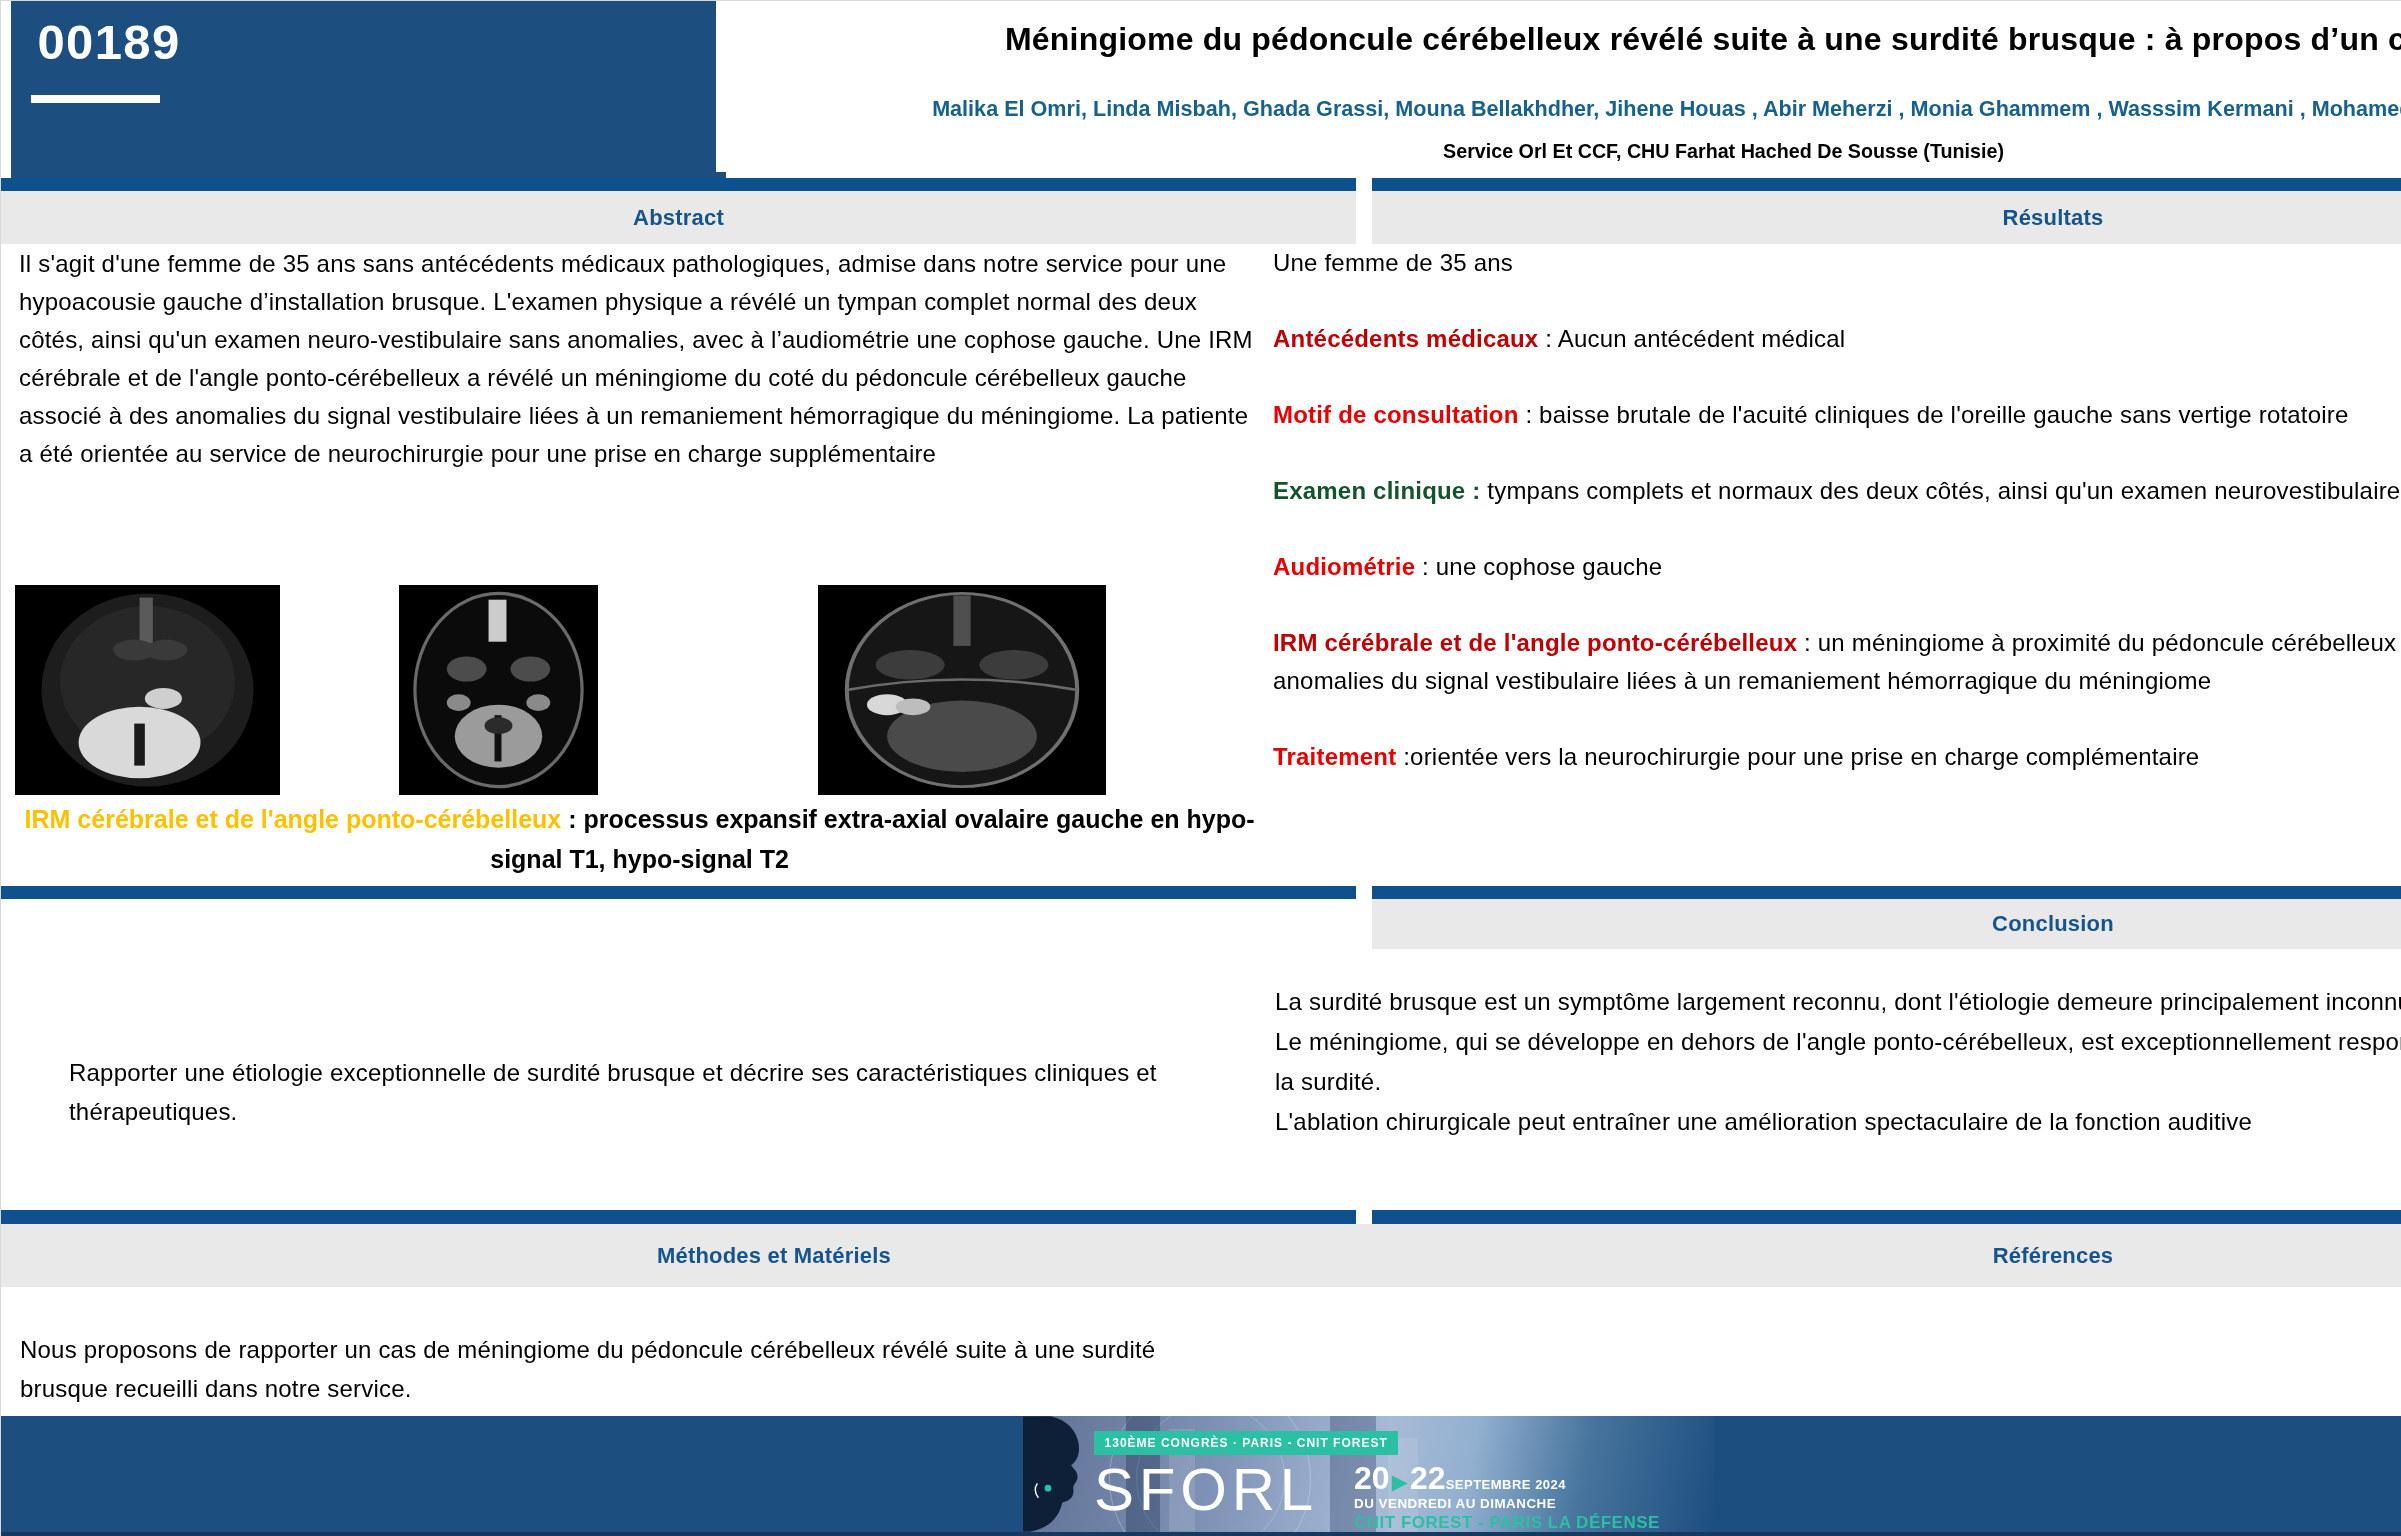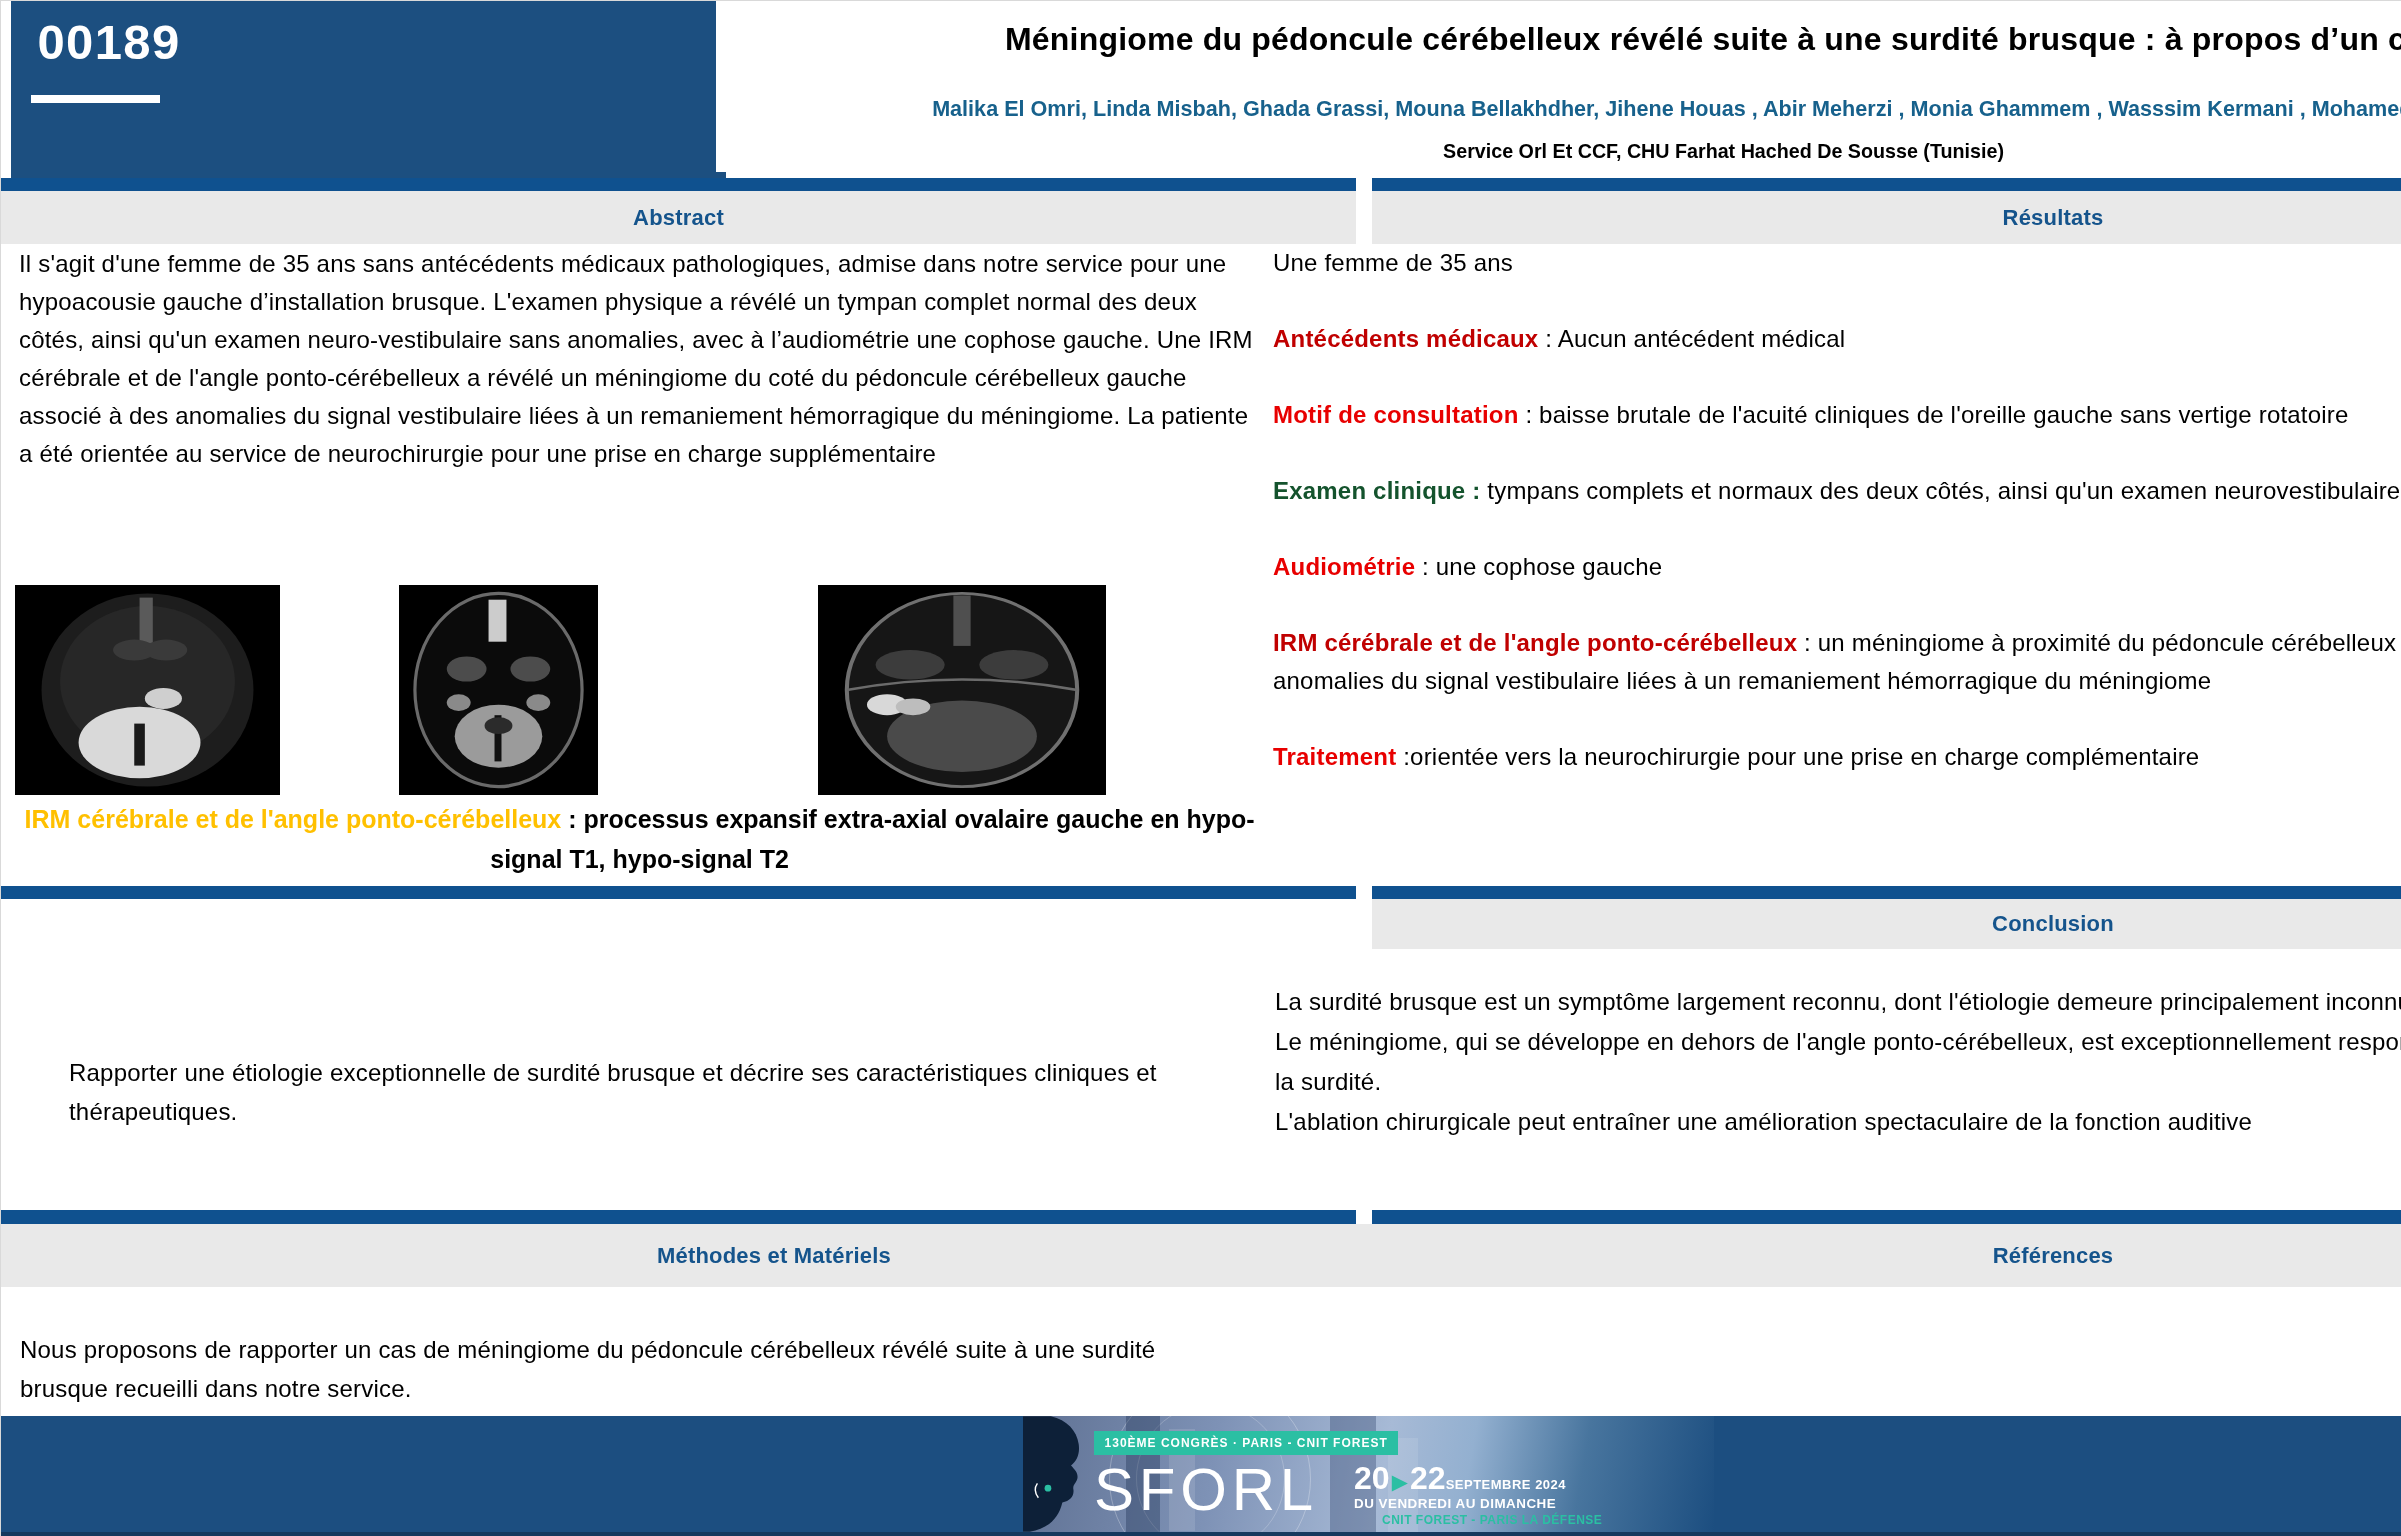--- a/index.html
+++ b/index.html
@@ -76,21 +76,21 @@
   .lp-b4 { left:365px; top:22px; width:30px; height:94px; background:rgba(255,255,255,0.10); }
   .lp-face { position:absolute; left:0; top:0; height:116px; }
   .lp-ribbon { position:absolute; left:71px; top:15.4px; background:#2BBFA3; color:#fff;
     font-size:12px; font-weight:bold; letter-spacing:1px; padding:4.8px 10.6px; white-space:nowrap; }
   .lp-sforl { position:absolute; left:71px; top:39px; color:#ffffff; font-size:60px; letter-spacing:4.8px; font-weight:normal; }
   .lp-dates { position:absolute; left:331px; top:44px; color:#ffffff; white-space:nowrap; }
   .lp-bignum { font-size:32px; font-weight:bold; }
   .lp-arrow { color:#2BBFA3; font-size:21px; }
   .lp-datesuffix { font-size:13px; font-weight:bold; letter-spacing:0.5px; }
   .lp-line2 { position:absolute; left:331px; top:80px; color:#ffffff; font-size:13.4px; font-weight:bold; letter-spacing:0.5px; white-space:nowrap; }
-  .lp-line3 { position:absolute; left:331px; top:97px; color:#2BBFA3; font-size:12px; font-weight:bold; letter-spacing:0.5px; white-space:nowrap;margin-left:28px; }
+  .lp-line3 { position:absolute; left:331px; top:97px; color:#2BBFA3; font-size:17px; font-weight:bold; letter-spacing:0.5px; white-space:nowrap; }
 </style>
 </head>
 <body>
 
 <div class="poster">
 
   <div class="badge">
     <div class="badge-number">00189</div>
     <div class="badge-underline"></div>
   </div>

